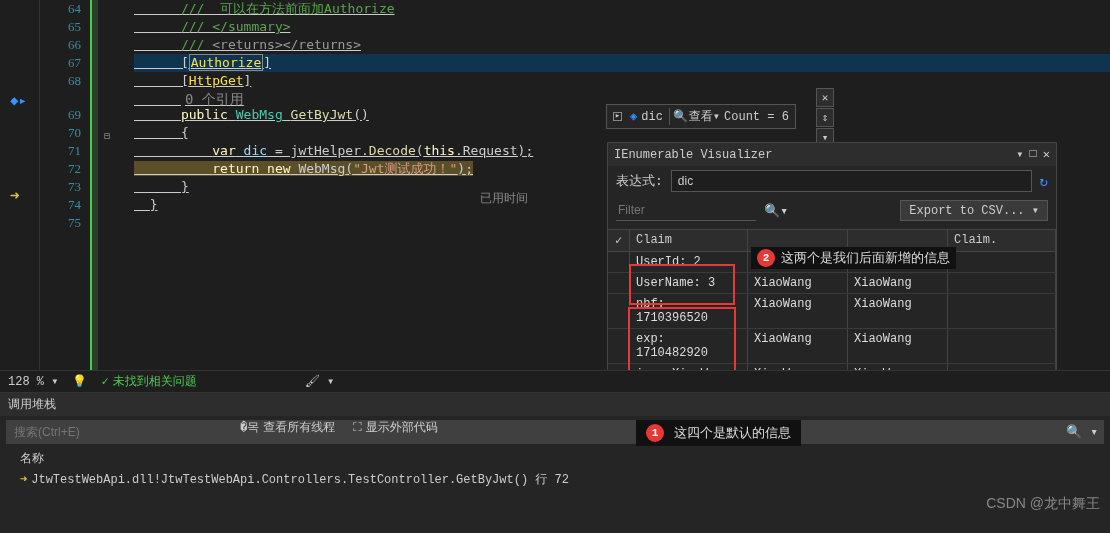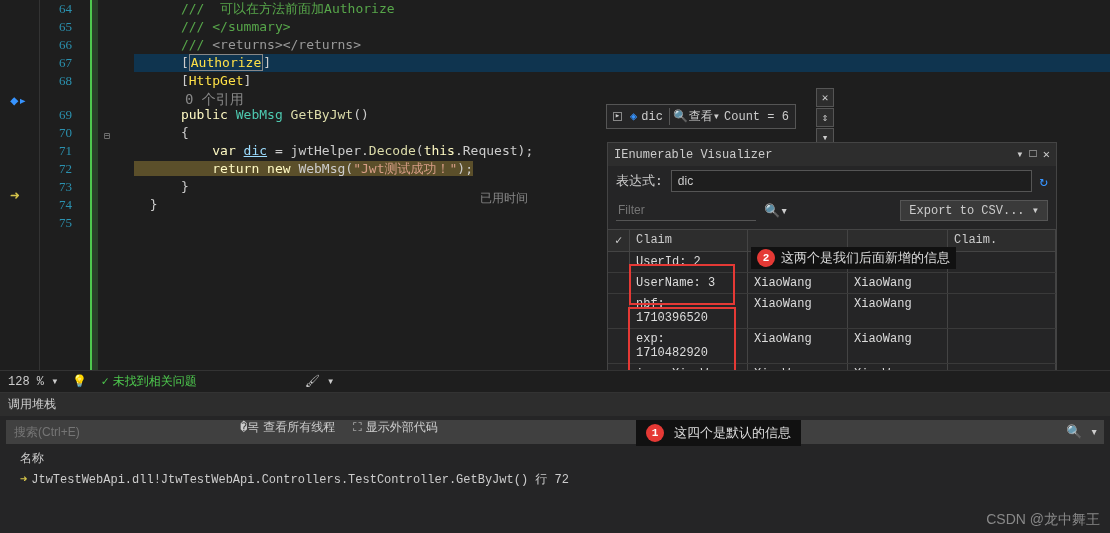--- a/index.html
+++ b/index.html
@@ -10,27 +10,27 @@
   font-size: 13px;
   color: #ccc;
   overflow: hidden;
   position: relative;
 }
 .editor { position: absolute; left: 0; top: 0; right: 0; height: 370px; display: flex; }
 .left-gutter { width: 40px; background: #1e1e1e; border-right: 1px solid #333; position: relative; }
 .bp { position: absolute; left: 10px; }
 .bp1 { top: 92px; color: #3794ff; font-size: 14px; }
 .bp2 { top: 186px; color: #d4c34a; font-size: 16px; }
-.lineno { width: 50px; background: #1e1e1e; text-align: right; padding-right: 18px; color: #2b91af; font-family: Consolas; }
+.lineno { width: 50px; background: #1e1e1e; text-align: right; padding-right: 9px; color: #2b91af; font-family: Consolas; }
 .lineno .ln { height: 18px; line-height: 18px; }
 .gutter2 { width: 30px; background: #1e1e1e; position: relative; }
 .outline-bar { position: absolute; left: 0; top: 0; width: 8px; height: 100%; background: #4ec94e33; border-left: 2px solid #4ec94e; }
 .fold { position: absolute; left: 14px; color: #888; font-size: 10px; cursor: pointer; }
 .gutter3 { width: 14px; background: #1e1e1e; }
-.code { flex: 1; font-family: Consolas, 'NSimSun', monospace; position: relative; }
+.code { flex: 1; font-family: Consolas, 'NSimSun', monospace; position: relative; text-decoration: underline; }
 .code-line { height: 18px; line-height: 18px; white-space: pre; }
 .hl-line { background: #0f344f; }
 .hl-exec { background: #5b4f2a; }
 .c-green { color: #57a64a; }
 .c-gray { color: #999; }
 .c-kw { color: #fef9c3; }
 .c-type { color: #4ec9b0; }
 .c-str { color: #d69d85; }
 .c-attr { color: #fde047; }
 .c-fn { color: #dcdcaa; }
@@ -85,21 +85,21 @@
 .red-box { border: 2px solid #e53935; position: absolute; pointer-events: none; }
 .red-box1 { left: 629px; top: 264px; width: 106px; height: 41px; }
 .red-box2 { left: 628px; top: 307px; width: 108px; height: 82px; }
 
 .badge { display: inline-flex; align-items: center; justify-content: center; width: 18px; height: 18px; border-radius: 50%; background: #e53935; color: #fff; font-weight: bold; font-size: 11px; }
 .annot1 { position: absolute; left: 751px; top: 247px; display: flex; align-items: center; gap: 6px; background: #111; padding: 2px 6px; font-size: 13px; color: #ddd; z-index: 20; }
 .annot2 { position: absolute; left: 636px; top: 420px; display: flex; align-items: center; gap: 10px; background: #111; padding: 4px 10px; font-size: 13px; color: #ddd; z-index: 20; }
 
 .hint { position: absolute; left: 480px; top: 190px; font-size: 12px; color: #888; }
 
-.watermark { position: absolute; right: 10px; bottom: 4px; color: #888; font-size: 14px; font-family: sans-serif; }
+.watermark { position: absolute; right: 10px; bottom: 20px; color: #888; font-size: 14px; font-family: sans-serif; }
 .expand-icon { display: inline-block; width: 9px; height: 9px; border: 1px solid #888; text-align: center; line-height: 7px; font-size: 9px; margin-right: 4px; }
 .cube-icon { color: #3794ff; }
 </style>
 </head>
 <body>
 
 <div class="editor">
   <div class="left-gutter">
     <div class="bp bp1">◆▸</div>
     <div class="bp bp2">➜</div>

